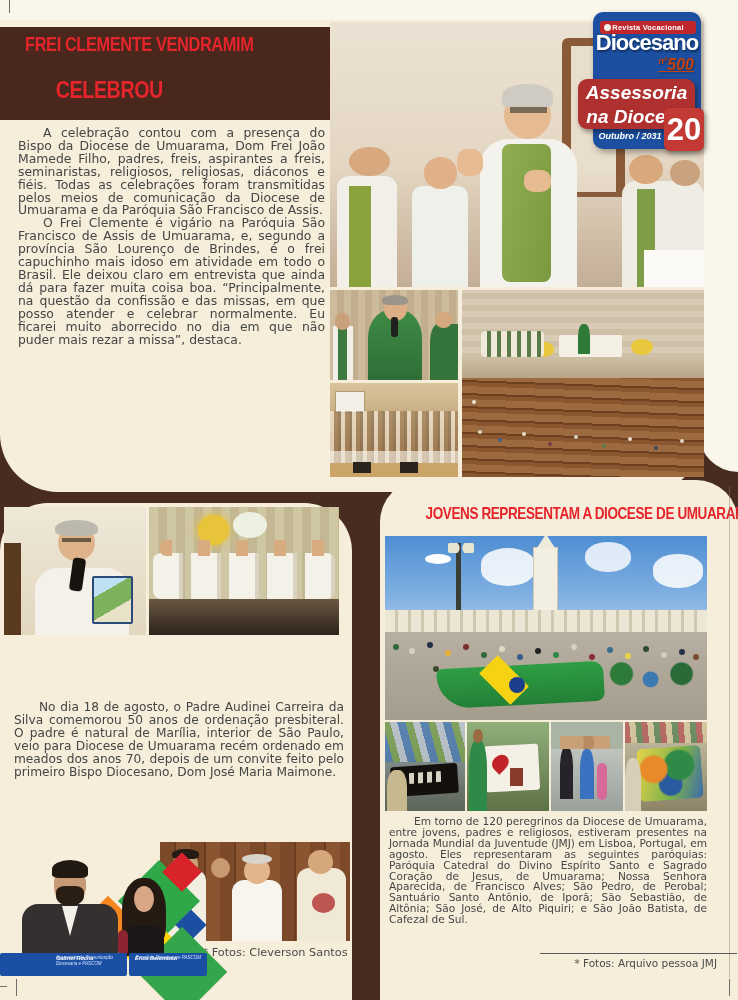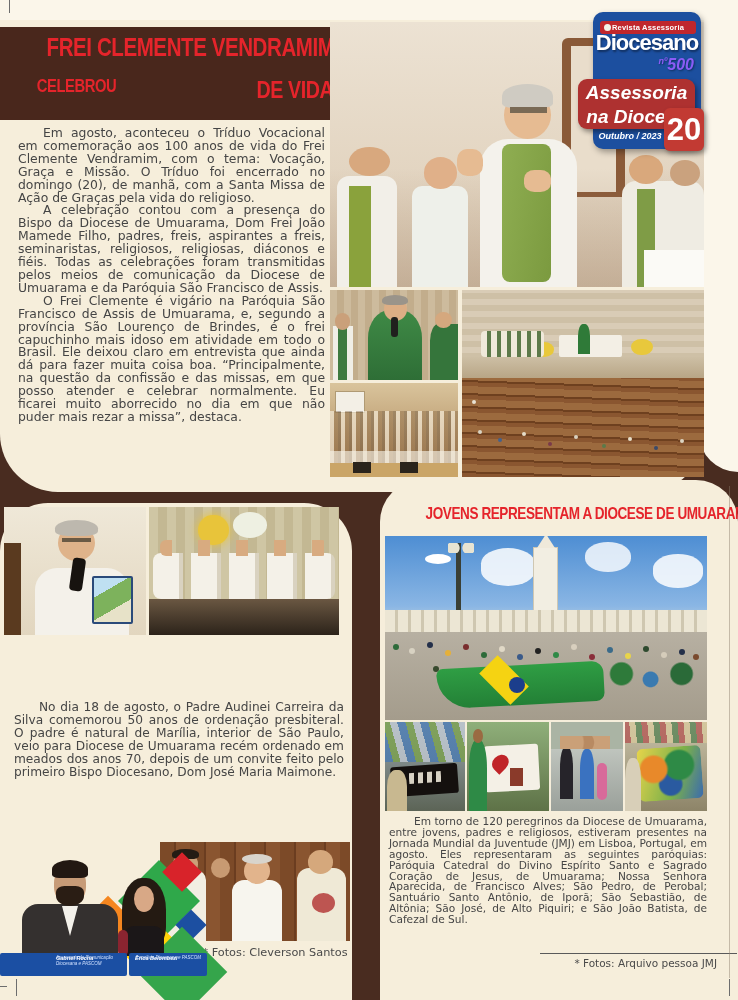--- a/index.html
+++ b/index.html
@@ -9,37 +9,37 @@
   
   .brown-bg{left:0;top:428px;width:738px;height:572px;background:#492c20;}
   .corner-patch{left:699px;top:424px;width:39px;height:48px;background:#fbf6ea;border-bottom-left-radius:42px;}
   .top-panel{left:0;top:20px;width:704px;height:472px;background:#f6eedb;border-radius:0 0 58px 58px;}
   .bl-panel{left:0;top:503px;width:352px;height:497px;background:#f6eedb;border-radius:48px 48px 0 0;}
   .br-panel{left:380px;top:480px;width:358px;height:520px;background:#f6eedb;border-radius:42px 42px 0 0;}
   
   .title-banner{left:0;top:27px;width:366px;height:93px;background:#49271c;}
   .hl{color:#e5242b;font-family:"Liberation Sans",sans-serif;font-weight:bold;white-space:nowrap;}
   .cond{display:inline-block;transform:scaleX(.82);transform-origin:center;letter-spacing:-.5px;}
-  .t-line1{left:0;top:33px;width:366px;text-align:right;font-size:25px;text-decoration:underline;}
-  .t-celebrou{left:28px;top:76px;width:130px;font-size:18px;}
+  .t-line1{left:0;top:33px;width:366px;text-align:left;font-size:20px;text-decoration:underline;}
+  .t-celebrou{left:44px;top:76px;width:130px;text-align:center;font-size:24px;}
   .t-devida{left:240px;top:76px;width:110px;text-align:center;font-size:24px;}
   .t-100{left:138px;top:44px;width:120px;text-align:center;font-size:58px;color:#f3efe8;
          font-family:"Liberation Sans",sans-serif;font-weight:bold;letter-spacing:-2px;
          text-shadow:2px 3px 4px rgba(0,0,0,.55),0 0 1px #9a8a70;}
   
   .m-card{left:593px;top:12px;width:108px;height:137px;background:#1c4f9f;border-radius:10px;
           box-shadow:2px 3px 6px rgba(0,0,0,.35);}
   .m-redbar{left:600px;top:21px;width:96px;height:13px;background:#c0272d;border-radius:3px;
             color:#fff;font:bold 7.5px/13px "Liberation Sans",sans-serif;text-align:center;letter-spacing:.2px;}
   .m-dot{left:604px;top:24px;width:7px;height:7px;border-radius:50%;background:#f4f1e8;}
   .m-brand{left:594px;top:30px;width:106px;text-align:center;color:#fff;
            font:bold 22px/26px "Liberation Sans",sans-serif;letter-spacing:-1px;
            text-shadow:1px 2px 2px rgba(0,0,0,.4);}
-  .m-issue{left:630px;top:56px;width:64px;text-align:right;color:#8b5cf6;font-style:italic;
-           font:italic bold 16px "Liberation Sans",sans-serif;text-shadow:1px 1px 2px rgba(0,0,0,.4);}
+  .m-issue{left:630px;top:56px;width:64px;text-align:right;color:#c2410c;font-style:italic;
+           font:italic bold 16px "Liberation Sans",sans-serif;text-shadow:1px 1px 2px rgba(0,0,0,.4);text-decoration:underline;}
   .m-issue .pref{font-size:9px;vertical-align:6px;}
   .m-section{left:578px;top:79px;width:117px;height:50px;background:#ae3130;border-radius:9px;
              box-shadow:2px 3px 5px rgba(0,0,0,.4);color:#fff;text-align:center;
              font:italic bold 19px/24px "Liberation Sans",sans-serif;padding-top:2px;box-sizing:border-box;}
   .m-date{left:594px;top:131px;width:72px;text-align:center;color:#fff;
           font:italic bold 9px "Liberation Sans",sans-serif;}
   .m-page{left:664px;top:108px;width:40px;height:43px;background:#c23a33;border-radius:6px;
           color:#fff;text-align:center;font:bold 31px/43px "Liberation Sans",sans-serif;
           box-shadow:2px 3px 5px rgba(0,0,0,.35);}
   
@@ -92,24 +92,22 @@
 
   <div class="abs brown-bg"></div>
   <div class="abs corner-patch"></div>
   <div class="abs top-panel"></div>
   <div class="abs bl-panel"></div>
   <div class="abs br-panel"></div>
 
   <div class="abs title-banner"></div>
   <div class="abs hl t-line1"><span class="cond">FREI CLEMENTE VENDRAMIM</span></div>
   <div class="abs hl t-celebrou"><span class="cond">CELEBROU</span></div>
-  <div class="abs hl t-devida"><span class="cond">DE VIDA</span></div>
 
   <div class="abs body-txt col1">
-    <p>Em agosto, aconteceu o Tríduo Vocacional em comemoração aos 100 anos de vida do Frei Clemente Vendramim, com o tema: Vocação, Graça e Missão. O Tríduo foi encerrado no domingo (20), de manhã, com a Santa Missa de Ação de Graças pela vida do religioso.</p>
     <p>A celebração contou com a presença do Bispo da Diocese de Umuarama, Dom Frei João Mamede Filho, padres, freis, aspirantes a freis, seminaristas, religiosos, religiosas, diáconos e fiéis. Todas as celebrações foram transmitidas pelos meios de comunicação da Diocese de Umuarama e da Paróquia São Francisco de Assis.</p>
     <p>O Frei Clemente é vigário na Paróquia São Francisco de Assis de Umuarama, e, segundo a província São Lourenço de Brindes, é o frei capuchinho mais idoso em atividade em todo o Brasil. Ele deixou claro em entrevista que ainda dá para fazer muita coisa boa. “Principalmente, na questão da confissão e das missas, em que posso atender e celebrar normalmente. Eu ficarei muito aborrecido no dia em que não puder mais rezar a missa”, destaca.</p>
   </div>
 
   <div class="photo ph-top">
     <div style="left:62%;top:6%;width:17%;height:60%;background:#8a5a38;border-radius:6px 6px 0 0;"></div>
     <div style="left:64.5%;top:9%;width:12%;height:55%;background:#e9ddcb;"></div>
     <div style="left:0;top:55%;width:100%;height:45%;background:linear-gradient(rgba(190,170,150,.0),rgba(150,120,95,.35));"></div>
     <div style="left:2%;top:58%;width:16%;height:42%;background:#f2efe8;border-radius:12px 12px 0 0;"></div>
     <div style="left:5%;top:62%;width:6%;height:38%;background:#8aa23c;"></div>
@@ -168,30 +166,30 @@
     <div class="dot" style="left:10px;top:110px;background:#e8e2d4;box-shadow:
       14px 6px 0 #3a4a6a,30px 2px 0 #d8d2c4,48px 9px 0 #7a3a3a,66px 3px 0 #e5dfd0,84px 10px 0 #44618c,
       104px 4px 0 #d8cfc0,122px 12px 0 #5a7a4a,142px 6px 0 #e8e0ce,160px 14px 0 #8a4a5a,178px 8px 0 #d5ccba,
       196px 16px 0 #3a3a3a,214px 10px 0 #e2dac8,60px 28px 0 #cfc6b4,120px 30px 0 #4a5a7a,180px 26px 0 #caa?;"></div>
     <div class="dot" style="left:16px;top:140px;background:#d9d2c2;box-shadow:
       20px 8px 0 #44618c,44px 2px 0 #e5ddca,70px 12px 0 #7a3a4a,96px 5px 0 #d8d0be,124px 14px 0 #5a7a4a,
       150px 7px 0 #e8e0cc,176px 16px 0 #3a4a6a,202px 9px 0 #dcd4c2;"></div>
   </div>
 
   <div class="abs m-card"></div>
-  <div class="abs m-redbar">Revista Assessoria</div>
+  <div class="abs m-redbar">Revista Vocacional</div>
   <div class="abs m-dot"></div>
   <div class="abs m-brand">Diocesano</div>
   <div class="abs m-issue"><span class="pref">nº</span><span>500</span></div>
   <div class="abs m-section">
     <span>Assessoria</span><br>
     <span>na Diocese</span>
   </div>
   <div class="abs m-page">20</div>
-  <div class="abs m-date">Outubro / 2023</div>
+  <div class="abs m-date">Outubro / 2031</div>
 
   <div class="photo ph-d">
     <div style="left:0;top:30%;width:12%;height:70%;background:#5a3category;"></div>
     <div style="left:0;top:28%;width:12%;height:72%;background:#5a3a1f;"></div>
     <div style="left:22%;top:48%;width:66%;height:52%;background:#f4f1ea;border-radius:22px 22px 0 0;"></div>
     <div style="left:38%;top:14%;width:26%;height:28%;background:#dfb38a;border-radius:50%;"></div>
     <div style="left:36%;top:10%;width:30%;height:13%;background:#bdb8ae;border-radius:50% 50% 30% 30%;"></div>
     <div style="left:41%;top:24%;width:20%;height:3%;background:#6a5a45;"></div>
     <div style="left:47%;top:40%;width:9%;height:26%;background:#17130f;border-radius:4px;transform:rotate(8deg);"></div>
     <div style="left:62%;top:54%;width:26%;height:34%;background:linear-gradient(150deg,#bfe0f2 0 30%,#7db25c 30% 65%,#e7e2c8 65%);border:2px solid #2a4a7a;border-radius:2px;"></div>

